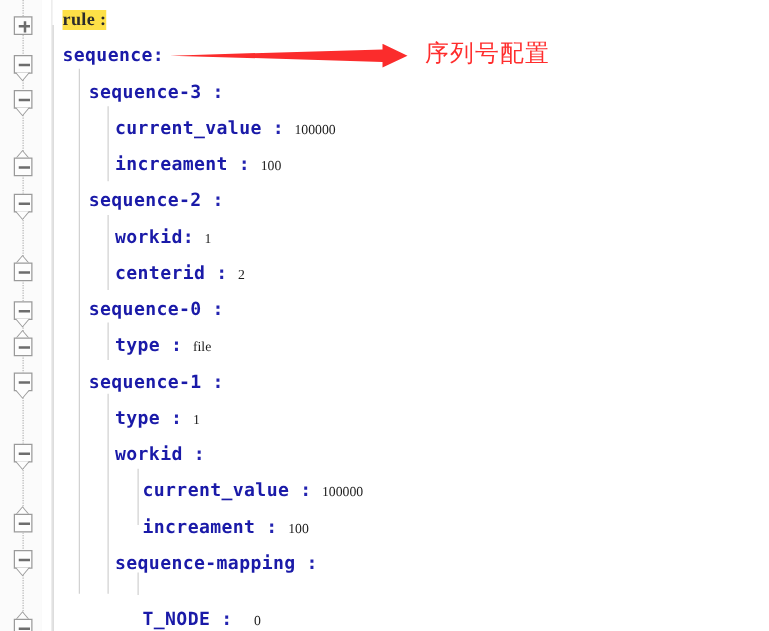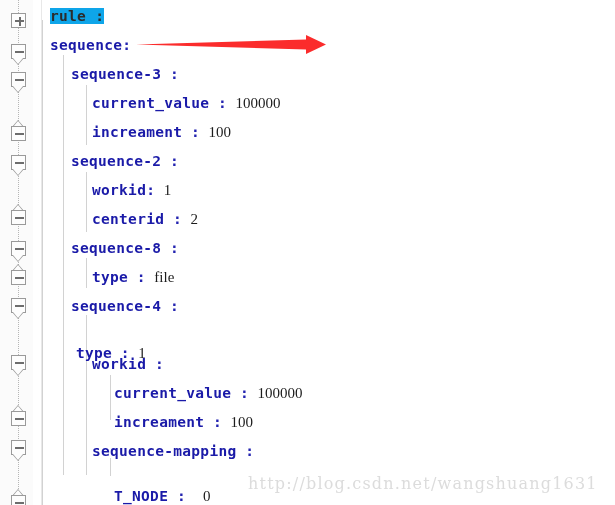--- a/index.html
+++ b/index.html
@@ -131,32 +131,33 @@
     font-size: 14.5px;
   }
   .tok-key {
     color: #1a1aa8;
     font-weight: bold;
     letter-spacing: 0.3px;
   }
   .tok-root {
     color: #2b2b2b;
     font-weight: bold;
-    background: #0ea5e9;
+    background: #fde047;
     letter-spacing: 0.3px;
+    font-family: Liberation Serif, serif;
   }
   .tok-colon {
     color: #2323b0;
     font-weight: bold;
   }
   .tok-val {
     color: #1c1c1c;
     font-weight: normal;
     font-family: "Liberation Serif", "DejaVu Serif", serif;
-    font-size: 15px;
+    font-size: 11px;
   }
 
   
   #annotation-arrow {
     position: absolute;
     left: 136px; top: 35px;
     width: 206px; height: 22px;
     pointer-events: none;
   }
   #annotation-label {
@@ -283,32 +284,32 @@
       </div>
     <div id="code-lines">
         <div class="code-line" style="top: 2px; left: 8px;"><span class="tok-root">rule</span><span class="tok-root"> :</span></div>
         <div class="code-line" style="top: 31px; left: 8px; text-align: right;"><span class="tok-key">sequence</span><span class="tok-colon">:</span></div>
         <div class="code-line" style="top: 60px; left: 29px;"><span class="tok-key">sequence-3</span><span class="tok-colon"> :</span></div>
         <div class="code-line" style="top: 89px; left: 50px;"><span class="tok-key">current_value</span><span class="tok-colon"> : </span><span class="tok-val">100000</span></div>
         <div class="code-line" style="top: 118px; left: 50px;"><span class="tok-key">increament</span><span class="tok-colon"> : </span><span class="tok-val">100</span></div>
         <div class="code-line" style="top: 147px; left: 29px;"><span class="tok-key">sequence-2</span><span class="tok-colon"> :</span></div>
         <div class="code-line" style="top: 176px; left: 50px;"><span class="tok-key">workid</span><span class="tok-colon">: </span><span class="tok-val">1</span></div>
         <div class="code-line" style="top: 205px; left: 50px;"><span class="tok-key">centerid</span><span class="tok-colon"> : </span><span class="tok-val">2</span></div>
-        <div class="code-line" style="top: 234px; left: 29px;"><span class="tok-key">sequence-8</span><span class="tok-colon"> :</span></div>
+        <div class="code-line" style="top: 234px; left: 29px;"><span class="tok-key">sequence-0</span><span class="tok-colon"> :</span></div>
         <div class="code-line" style="top: 263px; left: 50px;"><span class="tok-key">type</span><span class="tok-colon"> : </span><span class="tok-val">file</span></div>
-        <div class="code-line" style="top: 292px; left: 29px;"><span class="tok-key">sequence-4</span><span class="tok-colon"> :</span></div>
-        <div class="code-line" style="top: 321px; left: 34px; margin-top: 18px;"><span class="tok-key">type</span><span class="tok-colon"> : </span><span class="tok-val">1</span></div>
+        <div class="code-line" style="top: 292px; left: 29px;"><span class="tok-key">sequence-1</span><span class="tok-colon"> :</span></div>
+        <div class="code-line" style="top: 321px; left: 50px;"><span class="tok-key">type</span><span class="tok-colon"> : </span><span class="tok-val">1</span></div>
         <div class="code-line" style="top: 350px; left: 50px;"><span class="tok-key">workid</span><span class="tok-colon"> :</span></div>
         <div class="code-line" style="top: 379px; left: 72px;"><span class="tok-key">current_value</span><span class="tok-colon"> : </span><span class="tok-val">100000</span></div>
         <div class="code-line" style="top: 408px; left: 72px;"><span class="tok-key">increament</span><span class="tok-colon"> : </span><span class="tok-val">100</span></div>
         <div class="code-line" style="top: 437px; left: 50px;"><span class="tok-key">sequence-mapping</span><span class="tok-colon"> :</span></div>
         <div class="code-line" style="top: 482px; left: 72px;"><span class="tok-key">T_NODE</span><span class="tok-colon"> :  </span><span class="tok-val">0</span></div>
       </div>
   </div>
 
   <svg id="annotation-arrow" viewBox="0 0 206 22" preserveAspectRatio="none">
     <polygon points="0,9.5 170,4.5 170,0 190,9.5 170,19 170,14.5" fill="#fb2c2c"></polygon>
   </svg>
 
-
-  <div id="watermark">http://blog.csdn.net/wangshuang1631</div>
+  <div id="annotation-label">序列号配置</div>
+
 
 </div>
 
 </body></html>

